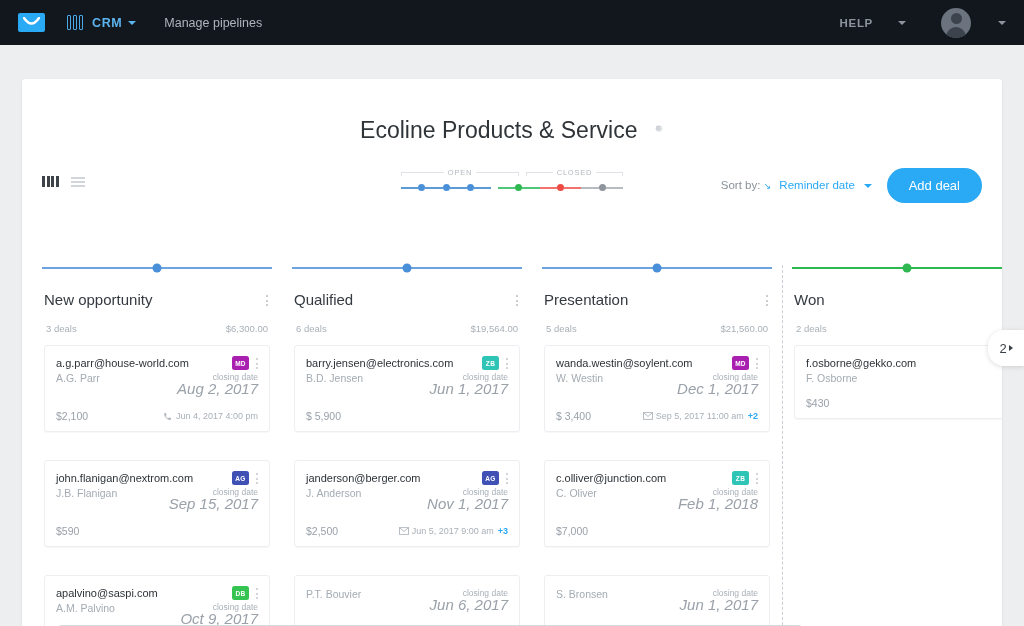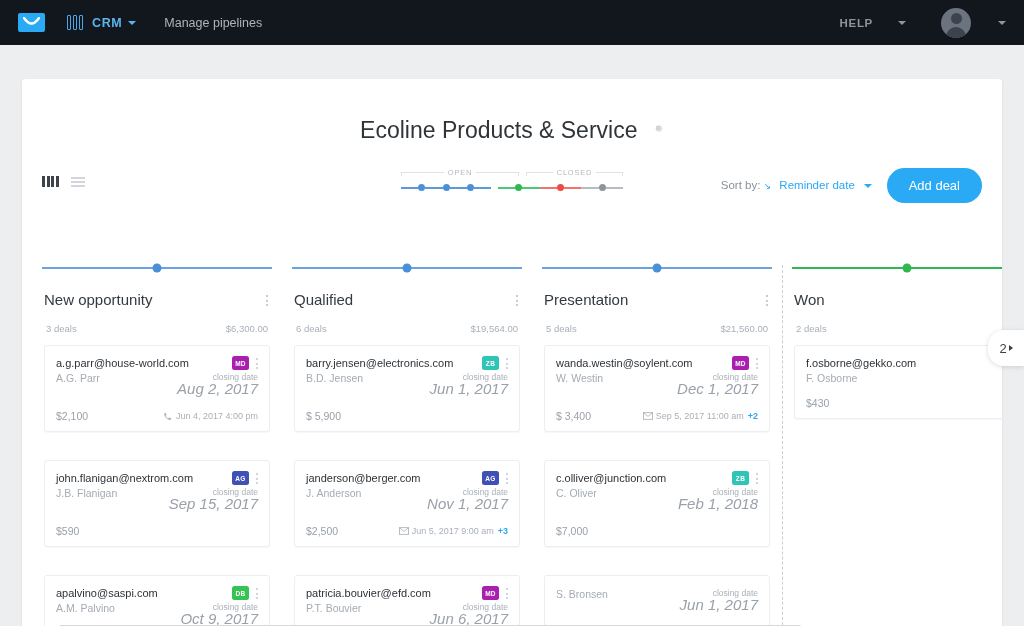--- a/index.html
+++ b/index.html
@@ -465,29 +465,20 @@
                     <rect x="1" y="1" width="22" height="16"></rect>
                     <path d="M1 1l11 9L23 1"></path>
                   </svg></span>
               <span>Jun 5, 2017  9:00 am</span>
               <span class="plus">+3</span>
             </span>
           </div>
         </div>
 
         <div class="card">
-          <div class="card-top">
-            <span class="card-email">patricia.bouvier@efd.com</span>
-            <span class="badge" style="background:#a91fb0">MD</span>
-            <span class="card-kebab">
-                <i></i>
-                <i></i>
-                <i></i>
-              </span>
-          </div>
           <div class="card-mid">
             <span class="card-person">P.T. Bouvier</span>
             <span class="closing">
               <span>closing date</span><br>
               <span class="cd-date">Jun 6, 2017</span>
             </span>
           </div>
           <div class="card-bot">
             <span class="amount">$600</span>
             <span class="reminder"></span>

